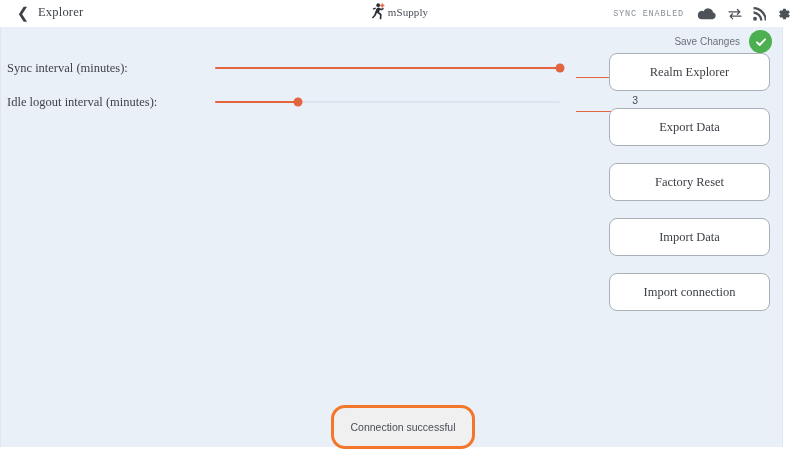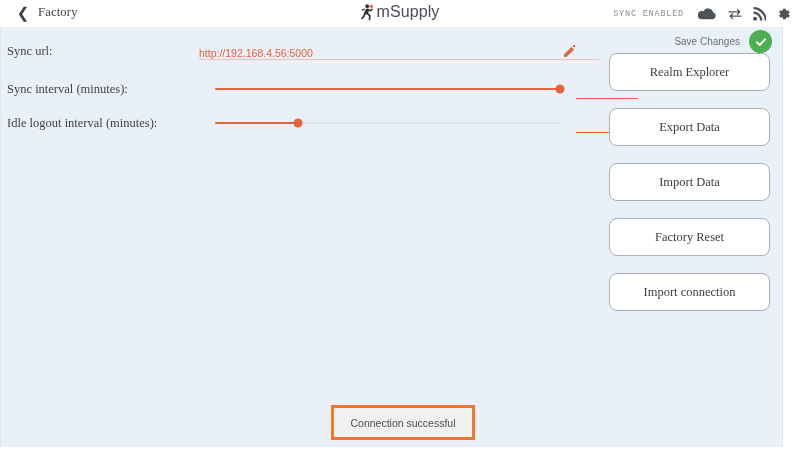--- a/index.html
+++ b/index.html
@@ -68,22 +68,22 @@
     justify-content: center;
     gap: 2px;
     pointer-events: none;
   }
   .brand-mark {
     width: 15px;
     height: 17px;
     display: block;
   }
   .brand-text {
-    font-family: Liberation Sans, sans-serif;
-    font-size: 16px;
+    font-family: Liberation Serif, serif;
+    font-size: 11px;
     color: #4a4f56;
     letter-spacing: .1px;
   }
 
   .topbar-right {
     position: absolute;
     right: 8px;
     top: 0;
     height: 27px;
     display: flex;
@@ -279,24 +279,24 @@
     cursor: pointer;
     box-sizing: border-box;
   }
 
   
   .toast {
     position: absolute;
     left: 330px;
     top: 378px;
     width: 144px;
-    height: 35px;
+    height: 44px;
     border: 3px solid #f4762a;
     background: #f0f0f0;
-    border-radius: 0;
+    border-radius: 14px;
     display: flex;
     align-items: center;
     justify-content: center;
     box-sizing: border-box;
   }
   .toast-text {
     font-family: "Liberation Sans", sans-serif;
     font-size: 10.5px;
     color: #4a4f56;
   }
@@ -305,21 +305,21 @@
 <body>
 
 <div class="app">
 
   <div class="topbar">
 
     <div class="back-chevron">
       <span>❮</span>
     </div>
 
-    <div class="topbar-title">Factory</div>
+    <div class="topbar-title">Explorer</div>
 
     <div class="brand">
       <svg class="brand-mark" viewBox="0 0 24 28">
         <g fill="#2b2f36">
           <circle cx="11.5" cy="3.6" r="3.1"></circle>
           <path d="M12.6 7.4 L16.6 9.6 L19.8 8.0 L20.9 10.0 L16.9 12.3 L14.3 11.1 L13.0 15.0 L17.2 18.6 L16.6 26.6 L14.0 26.6 L14.3 19.6 L9.6 16.2 L7.2 21.0 L3.0 25.6 L1.2 23.8 L4.8 19.6 L7.6 12.0 C8.3 9.2 10.3 7.0 12.6 7.4 Z"></path>
           <path d="M7.7 9.6 L3.0 11.2 L2.4 9.1 L7.5 7.3 Z"></path>
         </g>
         <path d="M17.0 1.0 L19.6 1.0 L19.6 3.0 L21.6 3.0 L21.6 5.4 L19.6 5.4 L19.6 7.4 L17.0 7.4 L17.0 5.4 L15.1 5.4 L15.1 3.0 L17.0 3.0 Z" fill="#e2653f"></path>
       </svg>
@@ -365,34 +365,20 @@
       <span class="save-label">Save Changes</span>
       <span class="save-check">
         <svg width="14" height="14" viewBox="0 0 16 16" fill="none" stroke="#ffffff" stroke-width="2.2" stroke-linecap="round" stroke-linejoin="round">
           <path d="M3.4 8.4 6.5 11.4 12.6 5"></path>
         </svg>
       </span>
     </div>
 
     <div class="form">
 
-      <div class="field-row">
-        <div class="field-label">Sync url:</div>
-        <div class="field-control">
-          <div class="underline-input">
-            <span class="value">http://192.168.4.56:5000</span>
-          </div>
-          <span class="pencil">
-            <svg width="13" height="13" viewBox="0 0 14 14" fill="#e2653f">
-              <path d="M1 10.2 9.1 2.1l2.8 2.8L3.8 13H1z"></path>
-              <path d="M10.2 1 12 2.8l1-1a1.2 1.2 0 0 0 0-1.7L12.9 0a1.2 1.2 0 0 0-1.7 0z"></path>
-            </svg>
-          </span>
-        </div>
-      </div>
 
 
       <div class="slider-row" style="margin-top:8px;">
         <div class="field-label">Sync interval (minutes):</div>
         <div class="slider-wrap">
           <div class="slider-track"></div>
           <div class="slider-fill" style="width:100%;"></div>
           <div class="slider-thumb" style="left:100%;"></div>
         </div>
         <div class="slider-value">10</div>
@@ -406,22 +392,22 @@
           <div class="slider-thumb" style="left:24%;"></div>
         </div>
         <div class="slider-value">3</div>
       </div>
 
     </div>
 
     <div class="btn-col">
       <div class="action-btn">Realm Explorer</div>
       <div class="action-btn">Export Data</div>
+      <div class="action-btn">Factory Reset</div>
       <div class="action-btn">Import Data</div>
-      <div class="action-btn">Factory Reset</div>
       <div class="action-btn">Import connection</div>
     </div>
 
     <div class="toast">
       <span class="toast-text">Connection successful</span>
     </div>
 
   </div>
 </div>
 

